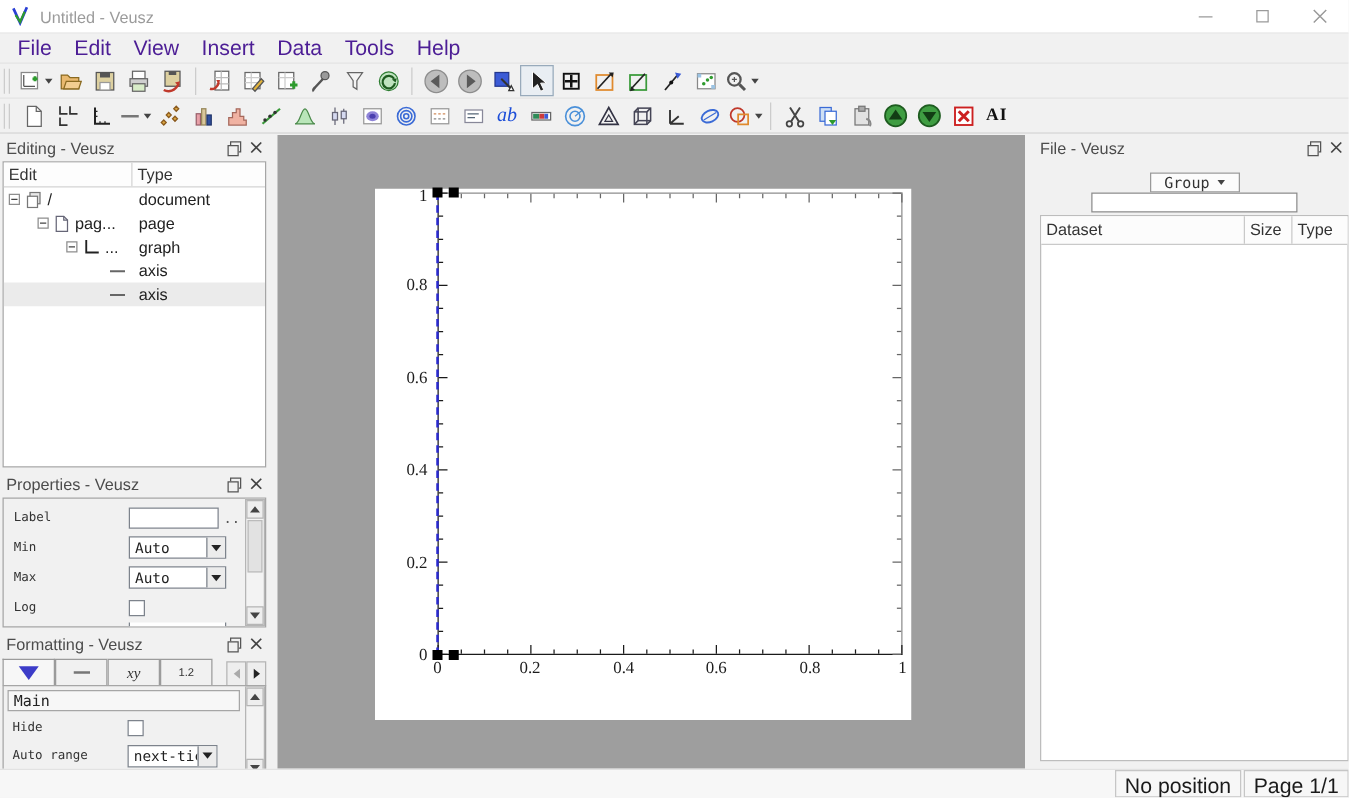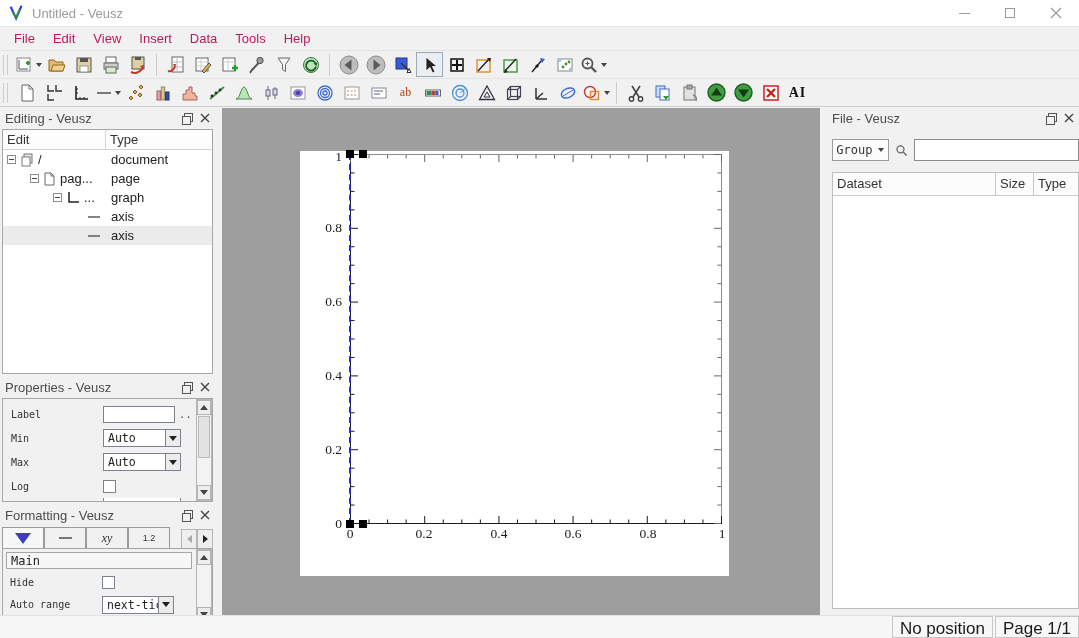--- a/index.html
+++ b/index.html
@@ -12,31 +12,31 @@
   .titlebar { height:26px; background:#ffffff; display:flex; align-items:center; }
   .titlebar .logo { width:18px; height:18px; margin:0 6px 0 8px; }
   .titlebar .title { color:#9b9b9b; font-size:13px; }
   .win-controls { margin-left:auto; display:flex; height:100%; }
   .win-btn { width:46px; height:100%; display:flex; align-items:center; justify-content:center; }
   .glyph-min { width:11px; height:1px; background:#9a9a9a; }
   .glyph-max { width:10px; height:10px; border:1px solid #9a9a9a; }
 
   
   .menubar { height:24px; background:#f1f1f1; border-top:1px solid #e9e9e9; display:flex; align-items:center; padding-left:5px; }
-  .menu-item { padding:3px 9px; color:#be185d; font-size:13px; }
+  .menu-item { padding:3px 9px; color:#4c1d95; font-size:17px; }
 
   
   .toolbar { height:28px; background:#f1f1f1; display:flex; align-items:center; border-top:1px solid #e4e4e4; }
   .toolbar2 { height:29px; border-bottom:1px solid #cfcfcf; }
   .tb-handle { width:5px; height:20px; border-left:1px solid #cccccc; border-right:1px solid #cccccc; margin:0 5px 0 3px; }
   .tb-sep { width:1px; height:22px; background:#cccccc; margin:0 5px; }
   .tbtn { min-width:27px; height:25px; display:flex; align-items:center; justify-content:center; padding:0 1px; }
   .tbtn.active { border:1px solid #98aabb; background:#e9eef3; }
   .caret { width:0; height:0; border-left:3.5px solid transparent; border-right:3.5px solid transparent; border-top:4px solid #444; margin-left:2px; }
-  .ab-glyph { font-family:"Liberation Serif","DejaVu Serif",serif; font-size:12px; color:#c2410c; }
+  .ab-glyph { font-family:"Liberation Serif","DejaVu Serif",serif; font-style:italic; font-size:16px; color:#1d4ed8; }
   .ai-glyph { font-family:"Liberation Serif","DejaVu Serif",serif; font-weight:bold; font-size:14px; color:#111; letter-spacing:1px; }
 
   
   .main { position:absolute; top:107px; left:0; right:0; bottom:23px; background:#f1f1f1; }
   .panel { position:absolute; background:#f1f1f1; }
   .panel-title { height:20px; display:flex; align-items:center; padding:0 5px; color:#4c4c4c; font-size:13px; }
   .pt-buttons { margin-left:auto; display:flex; gap:8px; align-items:center; }
   .float-ico { position:relative; width:10px; height:10px; }
   .float-ico::before { content:""; position:absolute; left:2px; top:0; width:7px; height:7px; border:1px solid #555; }
   .float-ico::after { content:""; position:absolute; left:0; top:3px; width:7px; height:7px; border:1px solid #555; background:#f1f1f1; }
@@ -95,21 +95,21 @@
   .plot { position:absolute; left:50px; top:3px; width:372px; height:370px; }
   .plot svg { position:absolute; left:0; top:0; overflow:visible; }
   .sel-line { position:absolute; left:-1px; top:0; width:0; height:370px; border-left:2px dashed #2a2ad0; }
   .handle { position:absolute; width:8px; height:8px; background:#000; }
   .ticklab { position:absolute; font-family:"Liberation Serif","DejaVu Serif",serif; font-size:13.5px; color:#1c1c1c; }
   .xlab { transform:translateX(-50%); top:375px; }
   .ylab { transform:translateY(-50%); width:42px; text-align:right; left:0; }
 
   
   #datapanel { left:827px; top:1px; right:0; height:506px; }
-  .dp-controls { position:absolute; top:30px; left:5px; right:0; height:24px; display:flex; align-items:center; }
+  .dp-controls { position:absolute; top:30px; left:5px; right:0; height:24px; display:flex; align-items:center;flex-direction:column; }
   .group-btn { width:72px; height:22px; border:1px solid #9a9a9a; background:#fcfcfc; display:flex; align-items:center; justify-content:center; font-size:12px; color:#333; }
   .group-btn .caret { margin-left:6px; }
   .search-ico { margin:0 6px; }
   .search-input { flex:1; height:22px; border:1px solid #8a8a8a; background:#fff; outline:none; font-size:12px; padding:0 4px; }
   .data-table { position:absolute; top:64px; left:5px; right:0; bottom:5px; border:1px solid #bdbdbd; background:#fff; }
   .dt-head { display:flex; height:23px; background:#fcfcfc; border-bottom:1px solid #c9c9c9; }
   .dt-head > div { padding:3px 4px; color:#333; border-right:1px solid #c9c9c9; overflow:hidden; white-space:nowrap; }
   .dh-dataset { flex:1; } .dh-size { width:38px; } .dh-type { width:44px; border-right:none!important; }
 
   

